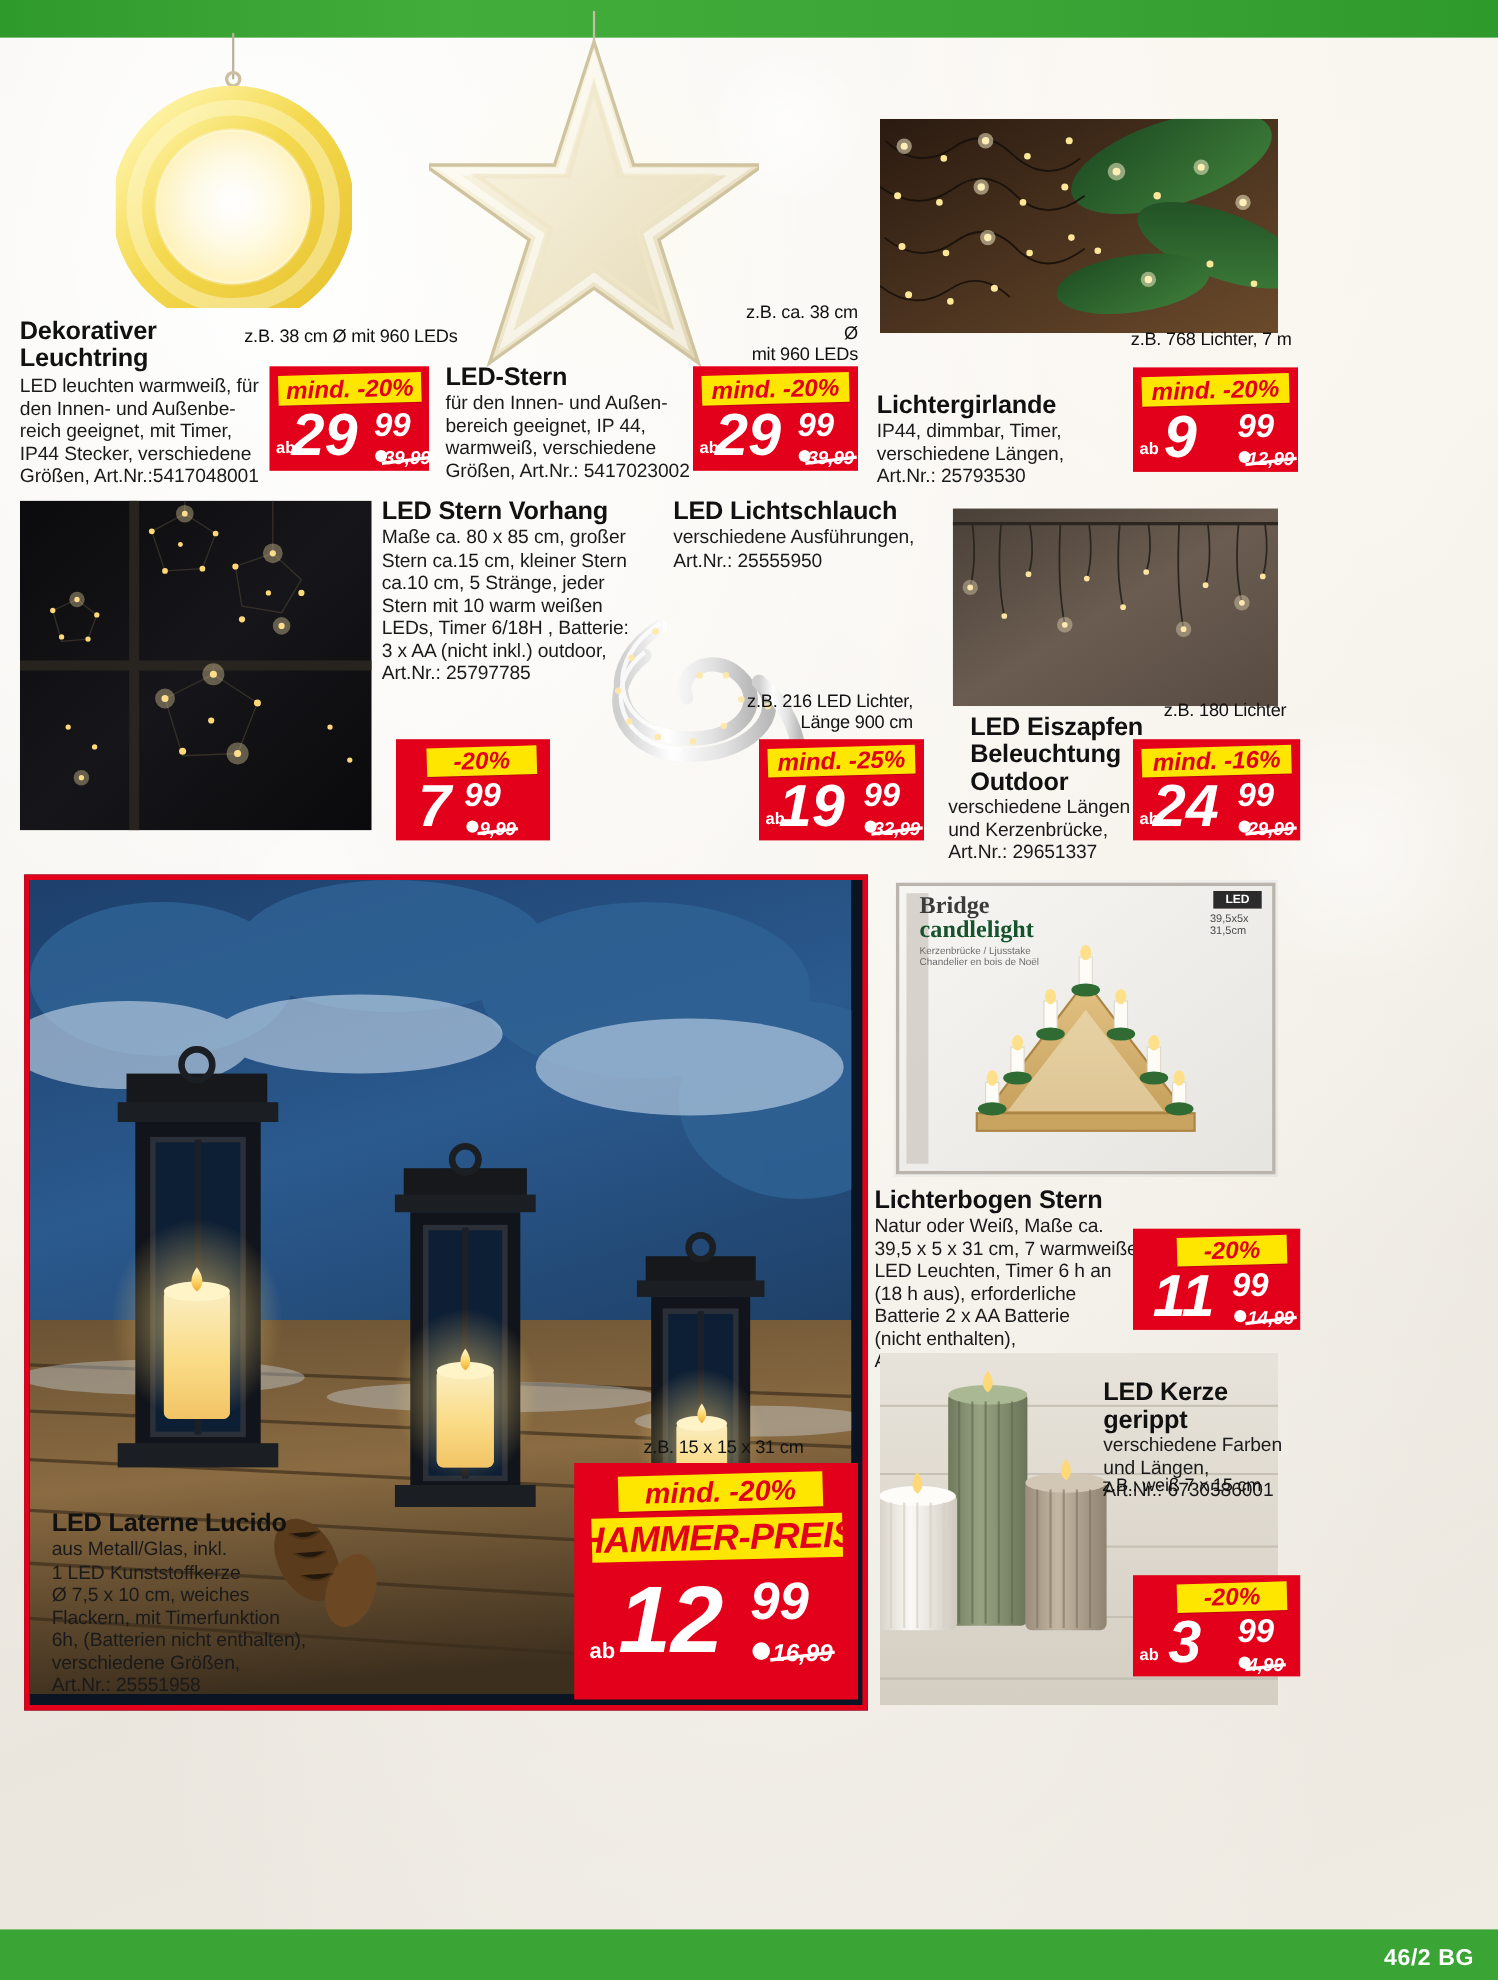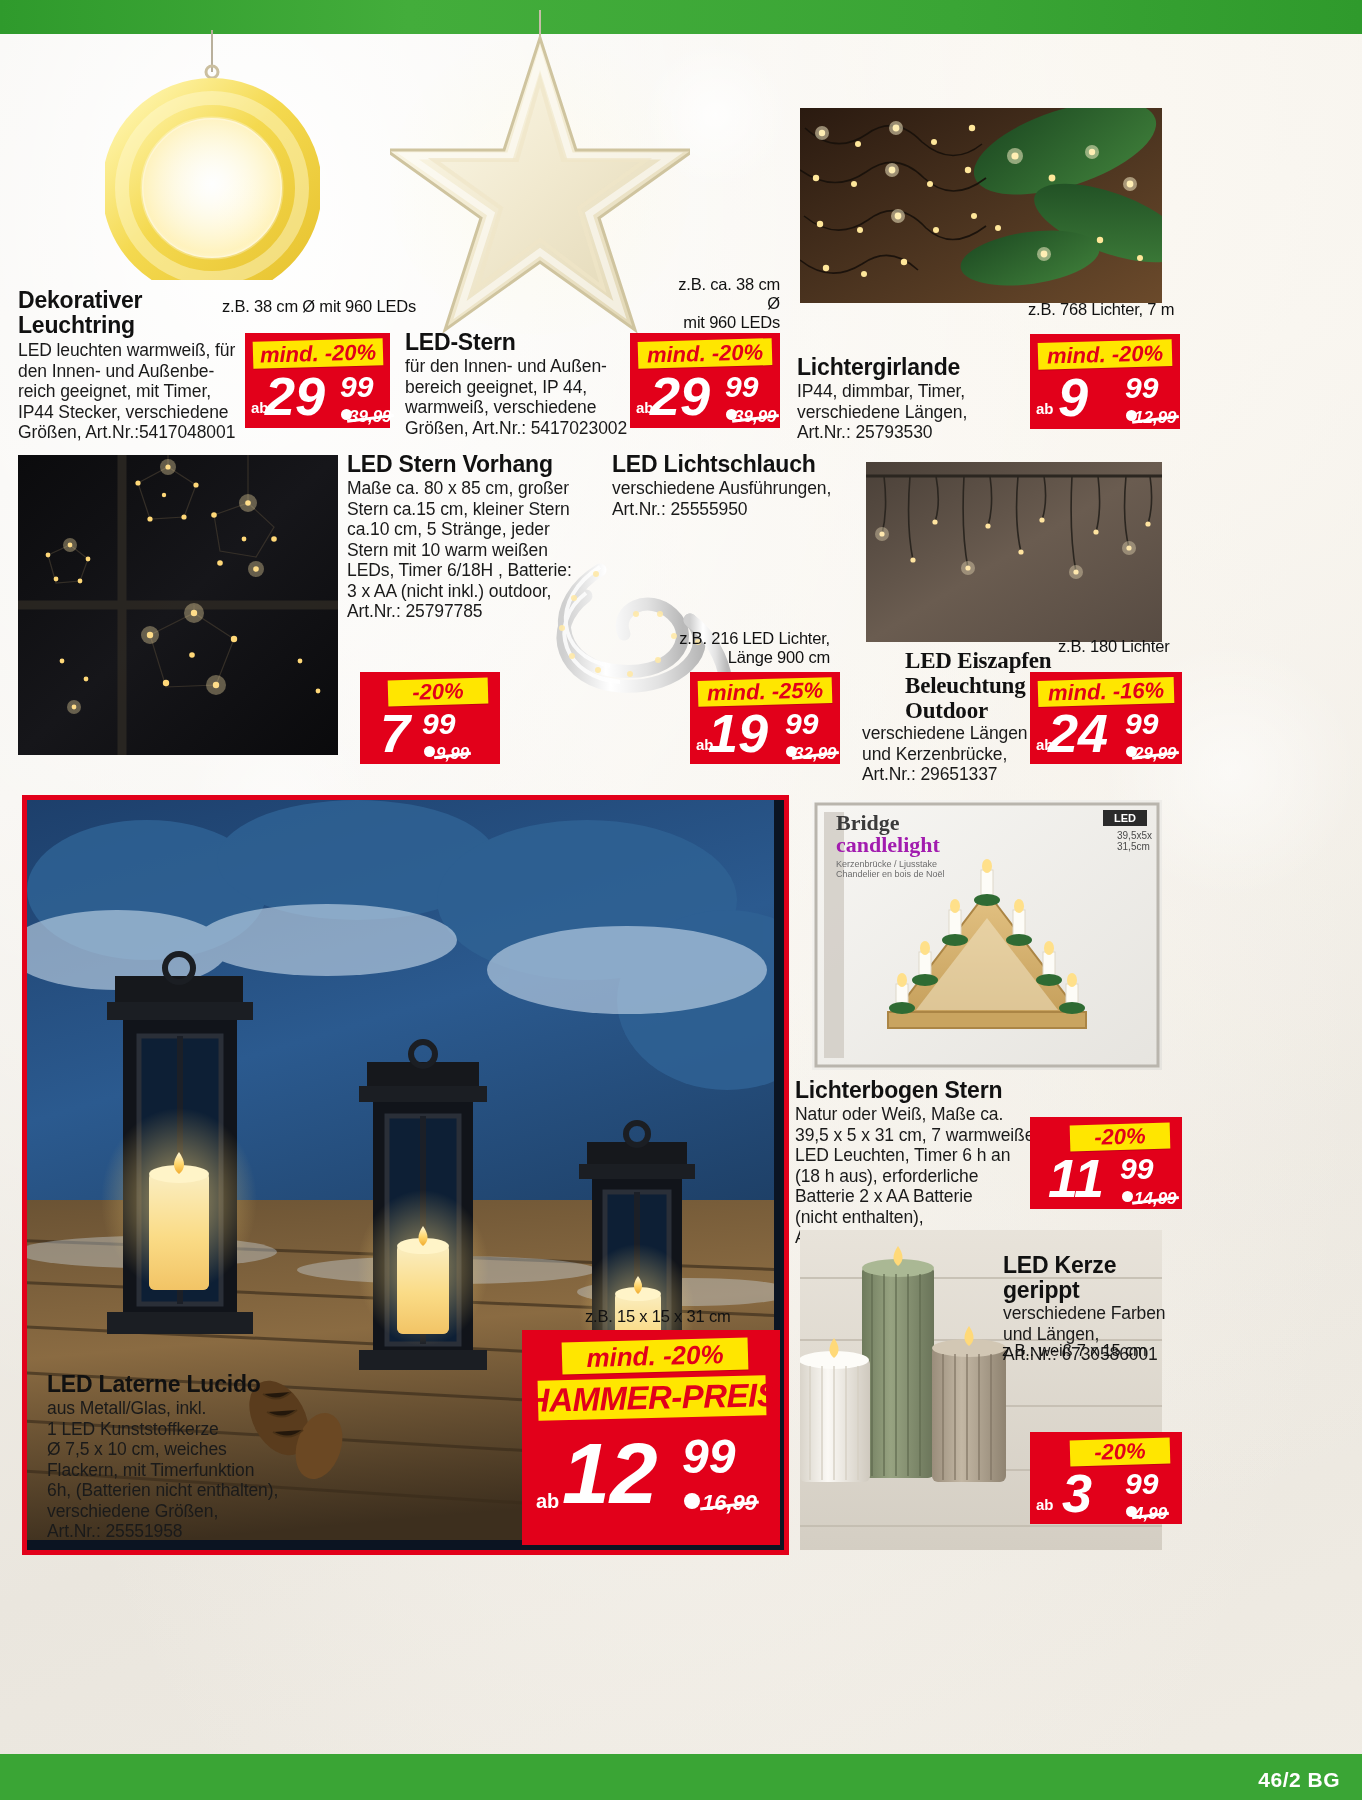--- a/index.html
+++ b/index.html
@@ -431,21 +431,21 @@
       <circle cx="16" cy="72" r="7"></circle>
         <circle cx="102" cy="106" r="7"></circle>
         <circle cx="210" cy="110" r="7"></circle>
         <circle cx="263" cy="86" r="7"></circle>
     </g>
   </svg>
 </div>
 
 <div class="note" style="position:absolute;left:1058px;top:637px;">z.B. 180 Lichter</div>
 
-<div style="position:absolute;left:905px;top:648px;font-family:Liberation Serif, serif;">
+<div style="position:absolute;left:882px;top:648px;">
   <div class="ptitle">LED Eiszapfen</div>
   <div class="ptitle">Beleuchtung</div>
   <div class="ptitle">Outdoor</div>
 </div>
 <div class="pdesc" style="position:absolute;left:862px;top:723px;width:200px;">
   <div>verschiedene Längen</div>
   <div>und Kerzenbrücke,</div>
   <div>Art.Nr.: 29651337</div>
 </div>
 
@@ -659,26 +659,26 @@
       <g transform="translate(260,184)">
         <rect x="-6" y="0" width="12" height="24" fill="#fdfcf7" stroke="#ded8c9"></rect>
         <ellipse cx="0" cy="-4" rx="5" ry="7" fill="#ffe08a"></ellipse>
         <ellipse cx="0" cy="24" rx="13" ry="6" fill="#2f6b33"></ellipse>
       </g>
     </g>
   </svg>
 </div>
 <div style="position:absolute;left:836px;top:812px;width:160px;">
   <div style="font-family:'Liberation Serif',serif;font-size:22px;font-weight:bold;color:#3b3b3b;line-height:22px;">Bridge</div>
-  <div style="font-family:'Liberation Serif',serif;font-size:22px;font-weight:bold;color:#a21caf;line-height:22px;">candlelight</div>
+  <div style="font-family:'Liberation Serif',serif;font-size:22px;font-weight:bold;color:#14532d;line-height:22px;">candlelight</div>
   <div style="font-size:9px;color:#6d6d6d;margin-top:3px;">Kerzenbrücke / Ljusstake</div>
   <div style="font-size:9px;color:#6d6d6d;">Chandelier en bois de Noël</div>
 </div>
 <div style="position:absolute;left:1103px;top:810px;width:44px;height:16px;background:#2b2b2b;color:#fff;font-size:11px;font-weight:bold;text-align:center;line-height:16px;">LED</div>
-<div style="position:absolute;left:1100px;top:830px;font-size:10px;color:#4a4a4a;line-height:11px;margin-left:17px;">
+<div style="position:absolute;left:1100px;top:830px;font-size:10px;color:#4a4a4a;line-height:11px;">
   <div>39,5x5x</div>
   <div>31,5cm</div>
 </div>
 
 <div style="position:absolute;left:795px;top:1078px;">
   <div class="ptitle">Lichterbogen Stern</div>
 </div>
 <div class="pdesc" style="position:absolute;left:795px;top:1104px;width:240px;">
   <div>Natur oder Weiß, Maße ca.</div>
   <div>39,5 x 5 x 31 cm, 7 warmweiße</div>

